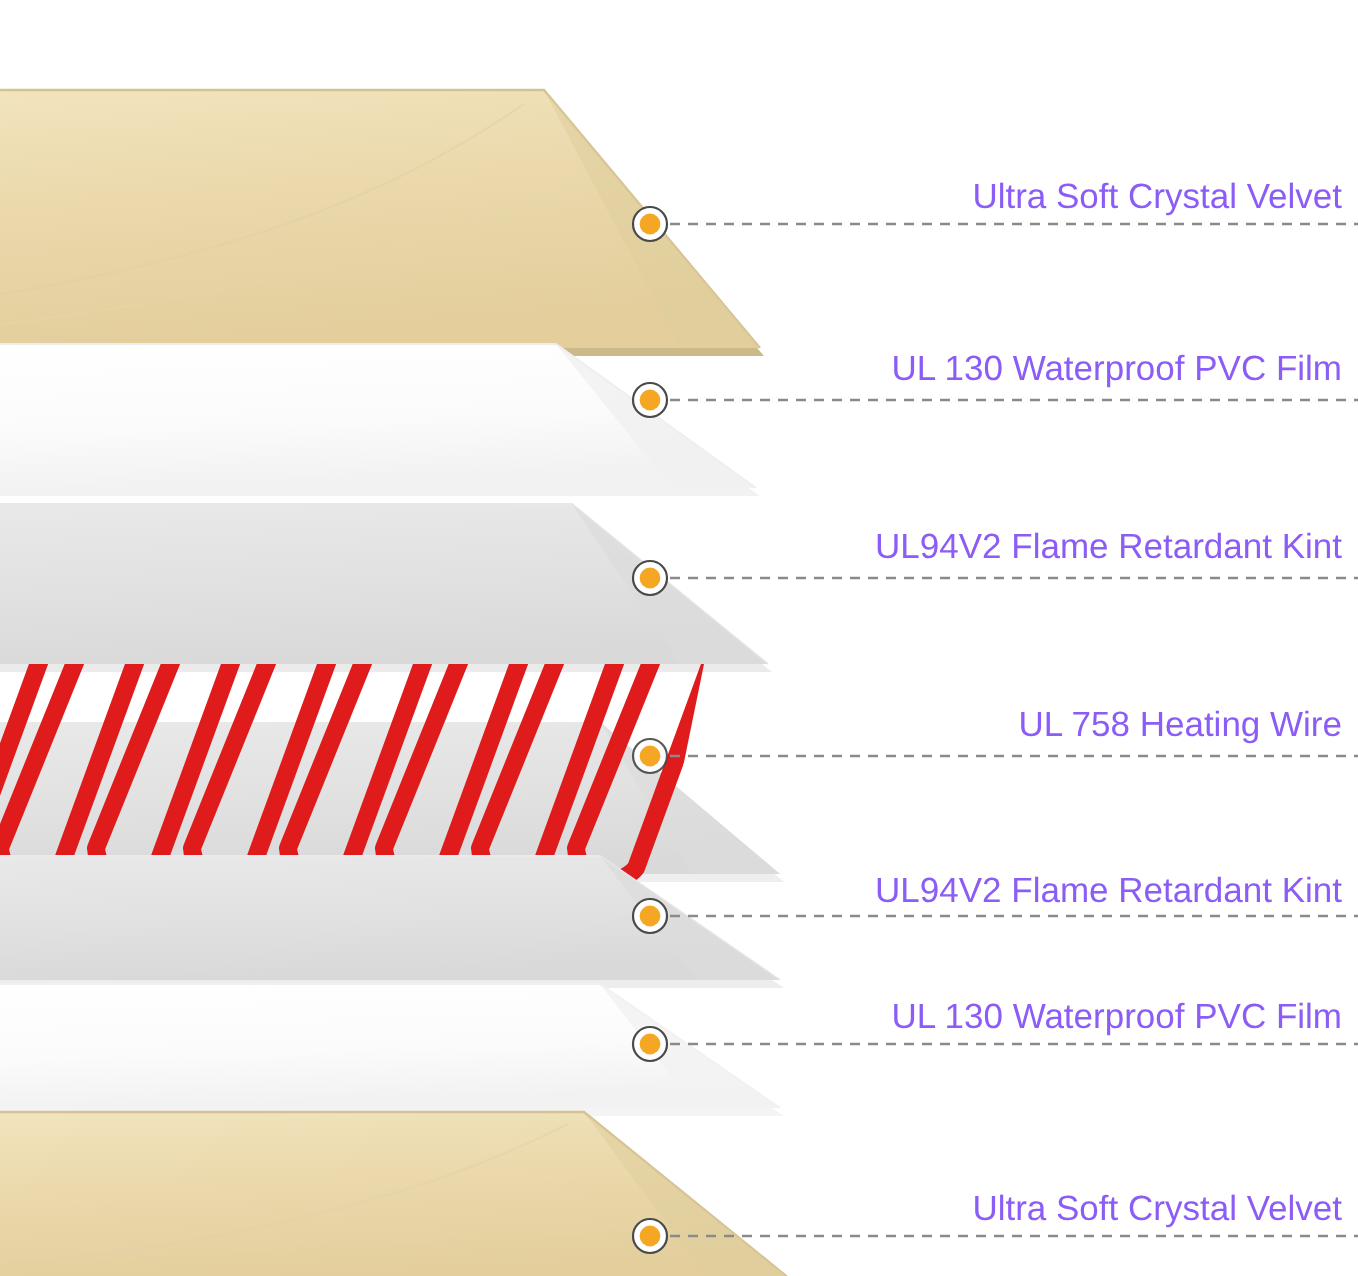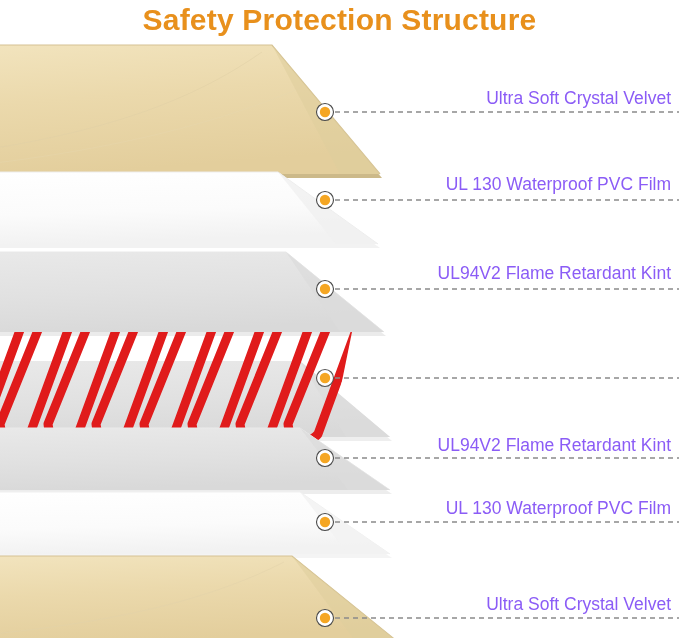--- a/index.html
+++ b/index.html
@@ -42,21 +42,20 @@
     white-space: nowrap;
     line-height: 20px;
     text-align: right;
   }
 </style>
 </head>
 <body>
 
 <div id="stage">
 
-  <div id="title">Safety Protection Structure</div>
 
   <svg id="diagram" width="679" height="638" viewBox="0 0 679 638">
     <defs>
       <linearGradient id="gradVelvet" x1="0" y1="0" x2="0.25" y2="1">
         <stop offset="0%" stop-color="#F2E4BE"></stop>
         <stop offset="45%" stop-color="#EBD9AC"></stop>
         <stop offset="100%" stop-color="#E3CE9C"></stop>
       </linearGradient>
       <linearGradient id="gradVelvetEdge" x1="0" y1="0" x2="0" y2="1">
         <stop offset="0%" stop-color="#D8C characteristics"></stop>
@@ -182,20 +181,21 @@
       </g>
     </g>
   </svg>
 
   <div class="label" style="right:8px; top:88px;">Ultra Soft Crystal Velvet</div>
 
   <div class="label" style="right:8px; top:174px;">UL 130 Waterproof PVC Film</div>
 
   <div class="label" style="right:8px; top:263px;">UL94V2 Flame Retardant Kint</div>
 
+  <div class="label" style="right:8px; top:352px;">UL 758 Heating Wire</div>
 
   <div class="label" style="right:8px; top:435px;">UL94V2 Flame Retardant Kint</div>
 
   <div class="label" style="right:8px; top:498px;">UL 130 Waterproof PVC Film</div>
 
   <div class="label" style="right:8px; top:594px;">Ultra Soft Crystal Velvet</div>
 
 </div>
 
 </body></html>

